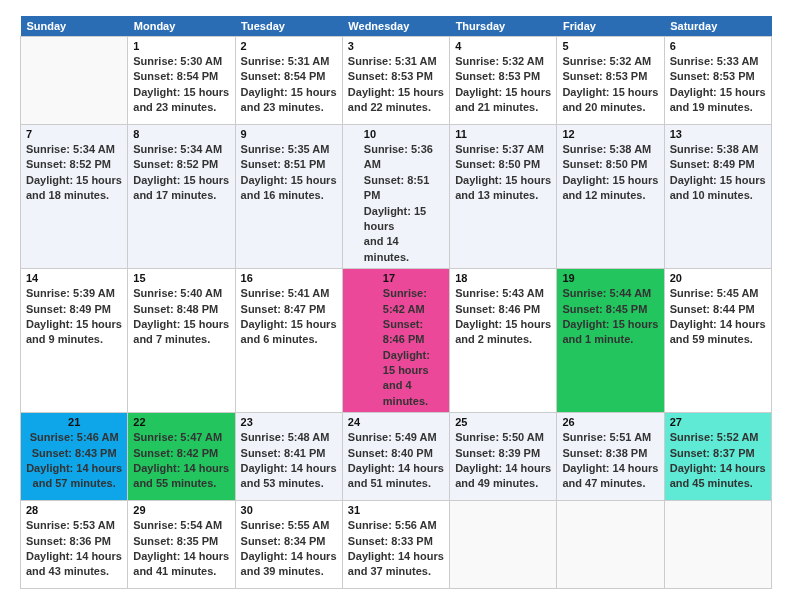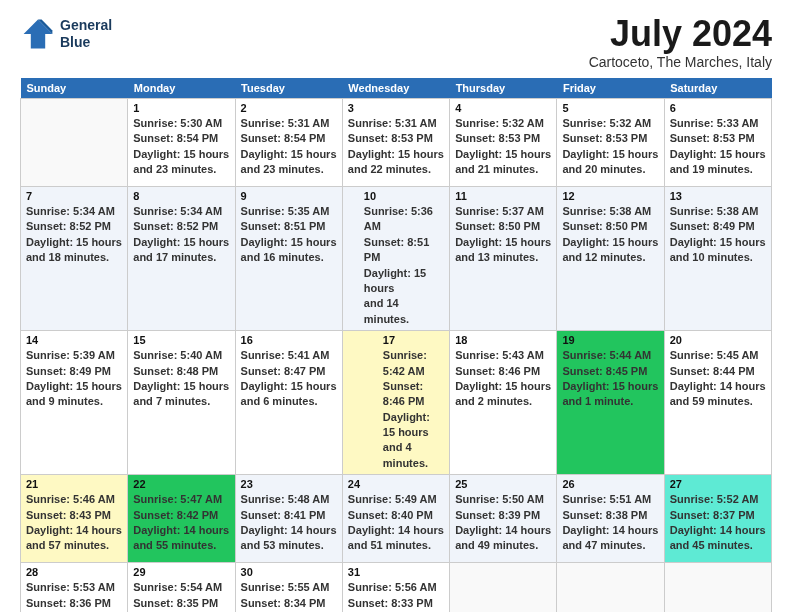--- a/index.html
+++ b/index.html
@@ -84,36 +84,20 @@
       font-weight: bold;
     }
     .empty-cell {
       background: #f9f9f9;
     }
   </style>
 </head>
 <body>
 
 <div class="page">
-  <div class="header">
-    <div class="logo">
-      <svg class="logo-icon" viewBox="0 0 40 40">
-        <polygon points="20,4 36,20 28,20 28,36 12,36 12,20 4,20" fill="#2a6db5"></polygon>
-        <polygon points="24,4 36,16 36,20 20,4" fill="#1a5a9a"></polygon>
-      </svg>
-      <div class="logo-text">
-        <div>General</div>
-        <div>Blue</div>
-      </div>
-    </div>
-    <div class="title-section">
-      <div class="month-title">July 2024</div>
-      <div class="location">Cartoceto, The Marches, Italy</div>
-    </div>
-  </div>
 
   <table class="calendar">
     <thead>
       <tr>
         <th>Sunday</th>
         <th>Monday</th>
         <th>Tuesday</th>
         <th>Wednesday</th>
         <th>Thursday</th>
         <th>Friday</th>
@@ -184,39 +168,39 @@
             <div class="day-info">Sunrise: 5:39 AM<br>Sunset: 8:49 PM<br>Daylight: 15 hours<br>and 9 minutes.</div>
           </td>
           <td style="background: rgb(255, 255, 255);">
             <span class="day-num">15</span>
             <div class="day-info">Sunrise: 5:40 AM<br>Sunset: 8:48 PM<br>Daylight: 15 hours<br>and 7 minutes.</div>
           </td>
           <td style="background: rgb(255, 255, 255);">
             <span class="day-num">16</span>
             <div class="day-info">Sunrise: 5:41 AM<br>Sunset: 8:47 PM<br>Daylight: 15 hours<br>and 6 minutes.</div>
           </td>
-          <td style="background: #fef9c3; padding-left: 40px;">
+          <td style="background: #ec4899; padding-left: 40px;">
             <span class="day-num">17</span>
             <div class="day-info">Sunrise: 5:42 AM<br>Sunset: 8:46 PM<br>Daylight: 15 hours<br>and 4 minutes.</div>
           </td>
           <td style="background: rgb(255, 255, 255);">
             <span class="day-num">18</span>
             <div class="day-info">Sunrise: 5:43 AM<br>Sunset: 8:46 PM<br>Daylight: 15 hours<br>and 2 minutes.</div>
           </td>
           <td style="background: #22c55e;">
             <span class="day-num">19</span>
             <div class="day-info">Sunrise: 5:44 AM<br>Sunset: 8:45 PM<br>Daylight: 15 hours<br>and 1 minute.</div>
           </td>
           <td style="background: rgb(255, 255, 255);">
             <span class="day-num">20</span>
             <div class="day-info">Sunrise: 5:45 AM<br>Sunset: 8:44 PM<br>Daylight: 14 hours<br>and 59 minutes.</div>
           </td>
         </tr>
         <tr>
-          <td style="background: #fef9c3;">
+          <td style="background: #0ea5e9; text-align: center;">
             <span class="day-num">21</span>
             <div class="day-info">Sunrise: 5:46 AM<br>Sunset: 8:43 PM<br>Daylight: 14 hours<br>and 57 minutes.</div>
           </td>
           <td style="background: #22c55e;">
             <span class="day-num">22</span>
             <div class="day-info">Sunrise: 5:47 AM<br>Sunset: 8:42 PM<br>Daylight: 14 hours<br>and 55 minutes.</div>
           </td>
           <td style="background: rgb(240, 244, 250);">
             <span class="day-num">23</span>
             <div class="day-info">Sunrise: 5:48 AM<br>Sunset: 8:41 PM<br>Daylight: 14 hours<br>and 53 minutes.</div>

